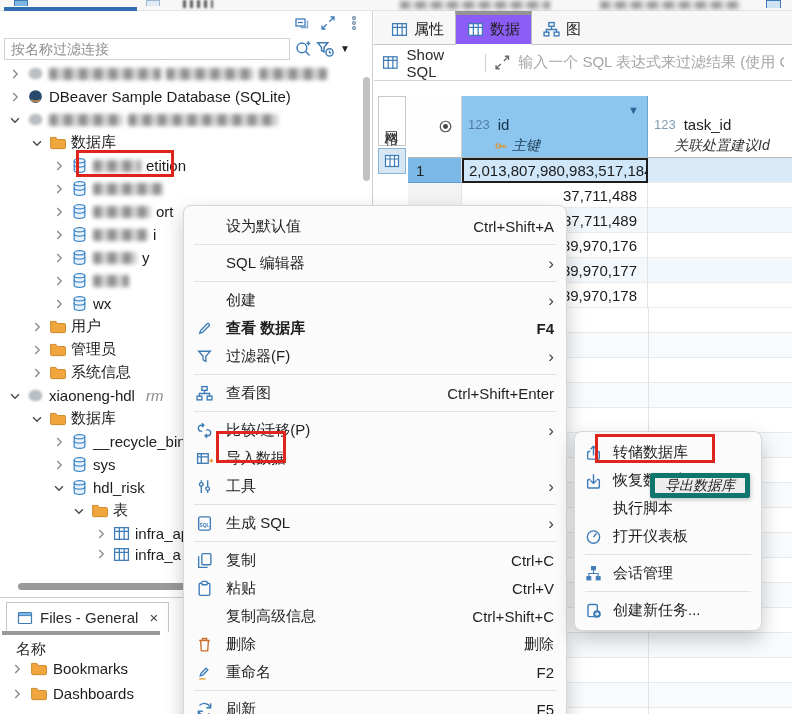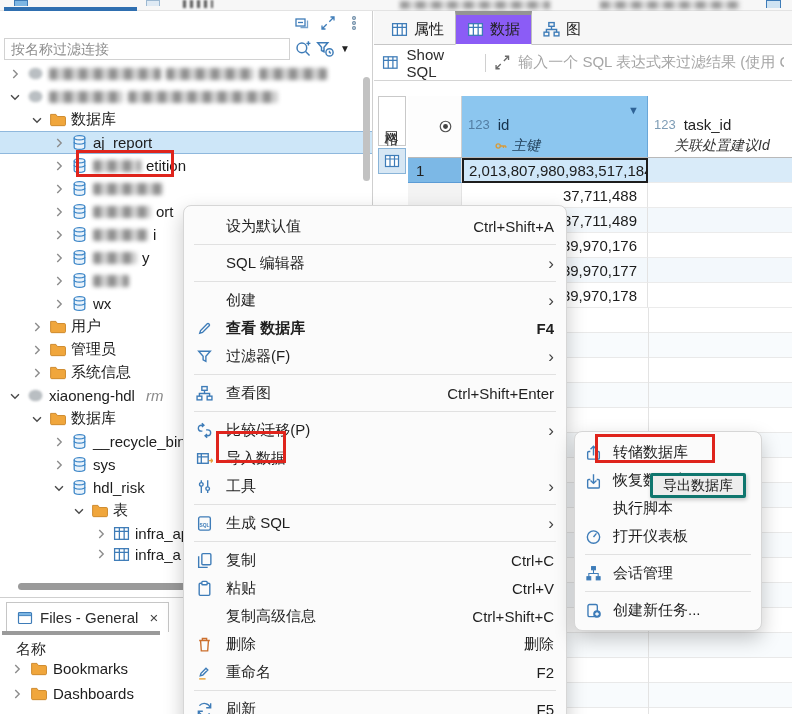--- a/index.html
+++ b/index.html
@@ -109,21 +109,21 @@
   .mi-label { font-size:15px; color:#1f1f1f; }
   .mi.bold .mi-label { font-weight:bold; }
   .mi-accel { margin-left:auto; font-size:15px; color:#1f1f1f; }
   .mi-arrow { margin-left:auto; font-size:17px; color:#444; line-height:1; }
   .msep { height:1px; background:#e1e1e1; margin:4px 10px; }
 
   .smenu { position:absolute; left:574px; top:431px; width:188px; background:#fbfbfb; border:1px solid #d6d6d6; border-radius:8px; box-shadow:0 8px 20px rgba(0,0,0,.22); padding:6px 0; z-index:11; }
   .smenu .mi { padding:0 10px; }
   .smenu .mi-ic { width:28px; flex:0 0 28px; }
 
-  .tooltip { position:absolute; left:650px; top:473px; height:25px; background:#ededed; border:3px solid #0f766e; border-radius:2px; box-shadow:1px 2px 4px rgba(0,0,0,.2); display:flex; align-items:center; padding:0 10px; font-size:14px; color:#1a1a1a; z-index:12; white-space:nowrap; }
+  .tooltip { position:absolute; left:650px; top:473px; height:25px; background:#ededed; border:5px solid #0f766e; border-radius:2px; box-shadow:1px 2px 4px rgba(0,0,0,.2); display:flex; align-items:center; padding:0 10px; font-size:14px; color:#1a1a1a; z-index:12; white-space:nowrap;font-style:italic; }
 
   .redbox { position:absolute; border:3px solid #df241c; z-index:20; }
   .redbox.aj { left:76px; top:150px; width:98px; height:27px; }
   .redbox.tools { left:216px; top:431px; width:70px; height:32px; }
   .redbox.dump { left:595px; top:434px; width:120px; height:29px; }
 
   .ic-blue { stroke:#3e7cb8; fill:none; stroke-width:1.3; }
   .hidden-defs { position:absolute; width:0; height:0; overflow:hidden; }
 </style>
 </head>
@@ -346,45 +346,45 @@
           </svg>
         <svg class="ticon" style="filter:blur(1.5px)">
             <use href="#sy-conn-blur"></use>
           </svg>
         <span class="blurb" style="width:112px"></span>
         <span class="blurb" style="width:88px"></span>
         <span class="blurb" style="width:68px"></span>
       </div>
       <div class="trow">
         <svg class="chev">
+            <use href="#sy-chev-r"></use>
+          </svg>
+        <svg class="ticon">
+            <use href="#sy-beaver"></use>
+          </svg>
+        <span>DBeaver Sample Database (SQLite)</span>
+      </div>
+      <div class="trow">
+        <svg class="chev">
             <use href="#sy-chev-d"></use>
           </svg>
         <svg class="ticon" style="filter:blur(1.5px)">
             <use href="#sy-conn-blur"></use>
           </svg>
         <span class="blurb" style="width:74px"></span>
         <span class="blurb" style="width:150px"></span>
       </div>
       <div class="trow l1">
         <svg class="chev">
             <use href="#sy-chev-d"></use>
           </svg>
         <svg class="ticon">
             <use href="#sy-folder"></use>
           </svg>
         <span>数据库</span>
-      </div>
-      <div class="trow l2 selected">
-        <svg class="chev">
-            <use href="#sy-chev-r"></use>
-          </svg>
-        <svg class="ticon">
-            <use href="#sy-db"></use>
-          </svg>
-        <span>aj_report</span>
       </div>
       <div class="trow l2">
         <svg class="chev">
             <use href="#sy-chev-r"></use>
           </svg>
         <svg class="ticon">
             <use href="#sy-db"></use>
           </svg>
         <span class="blurb" style="width:48px"></span>
         <span>etition</span>

